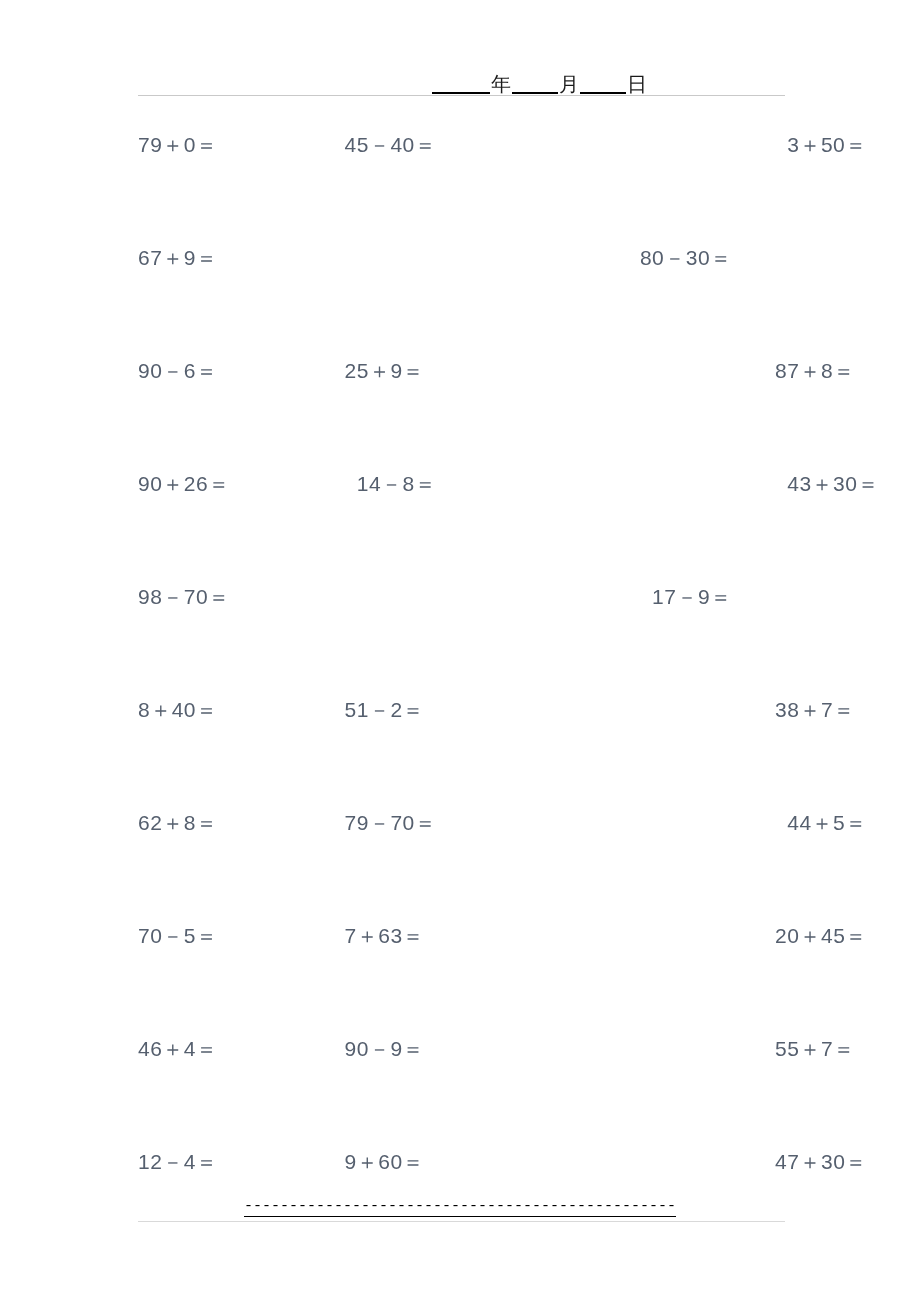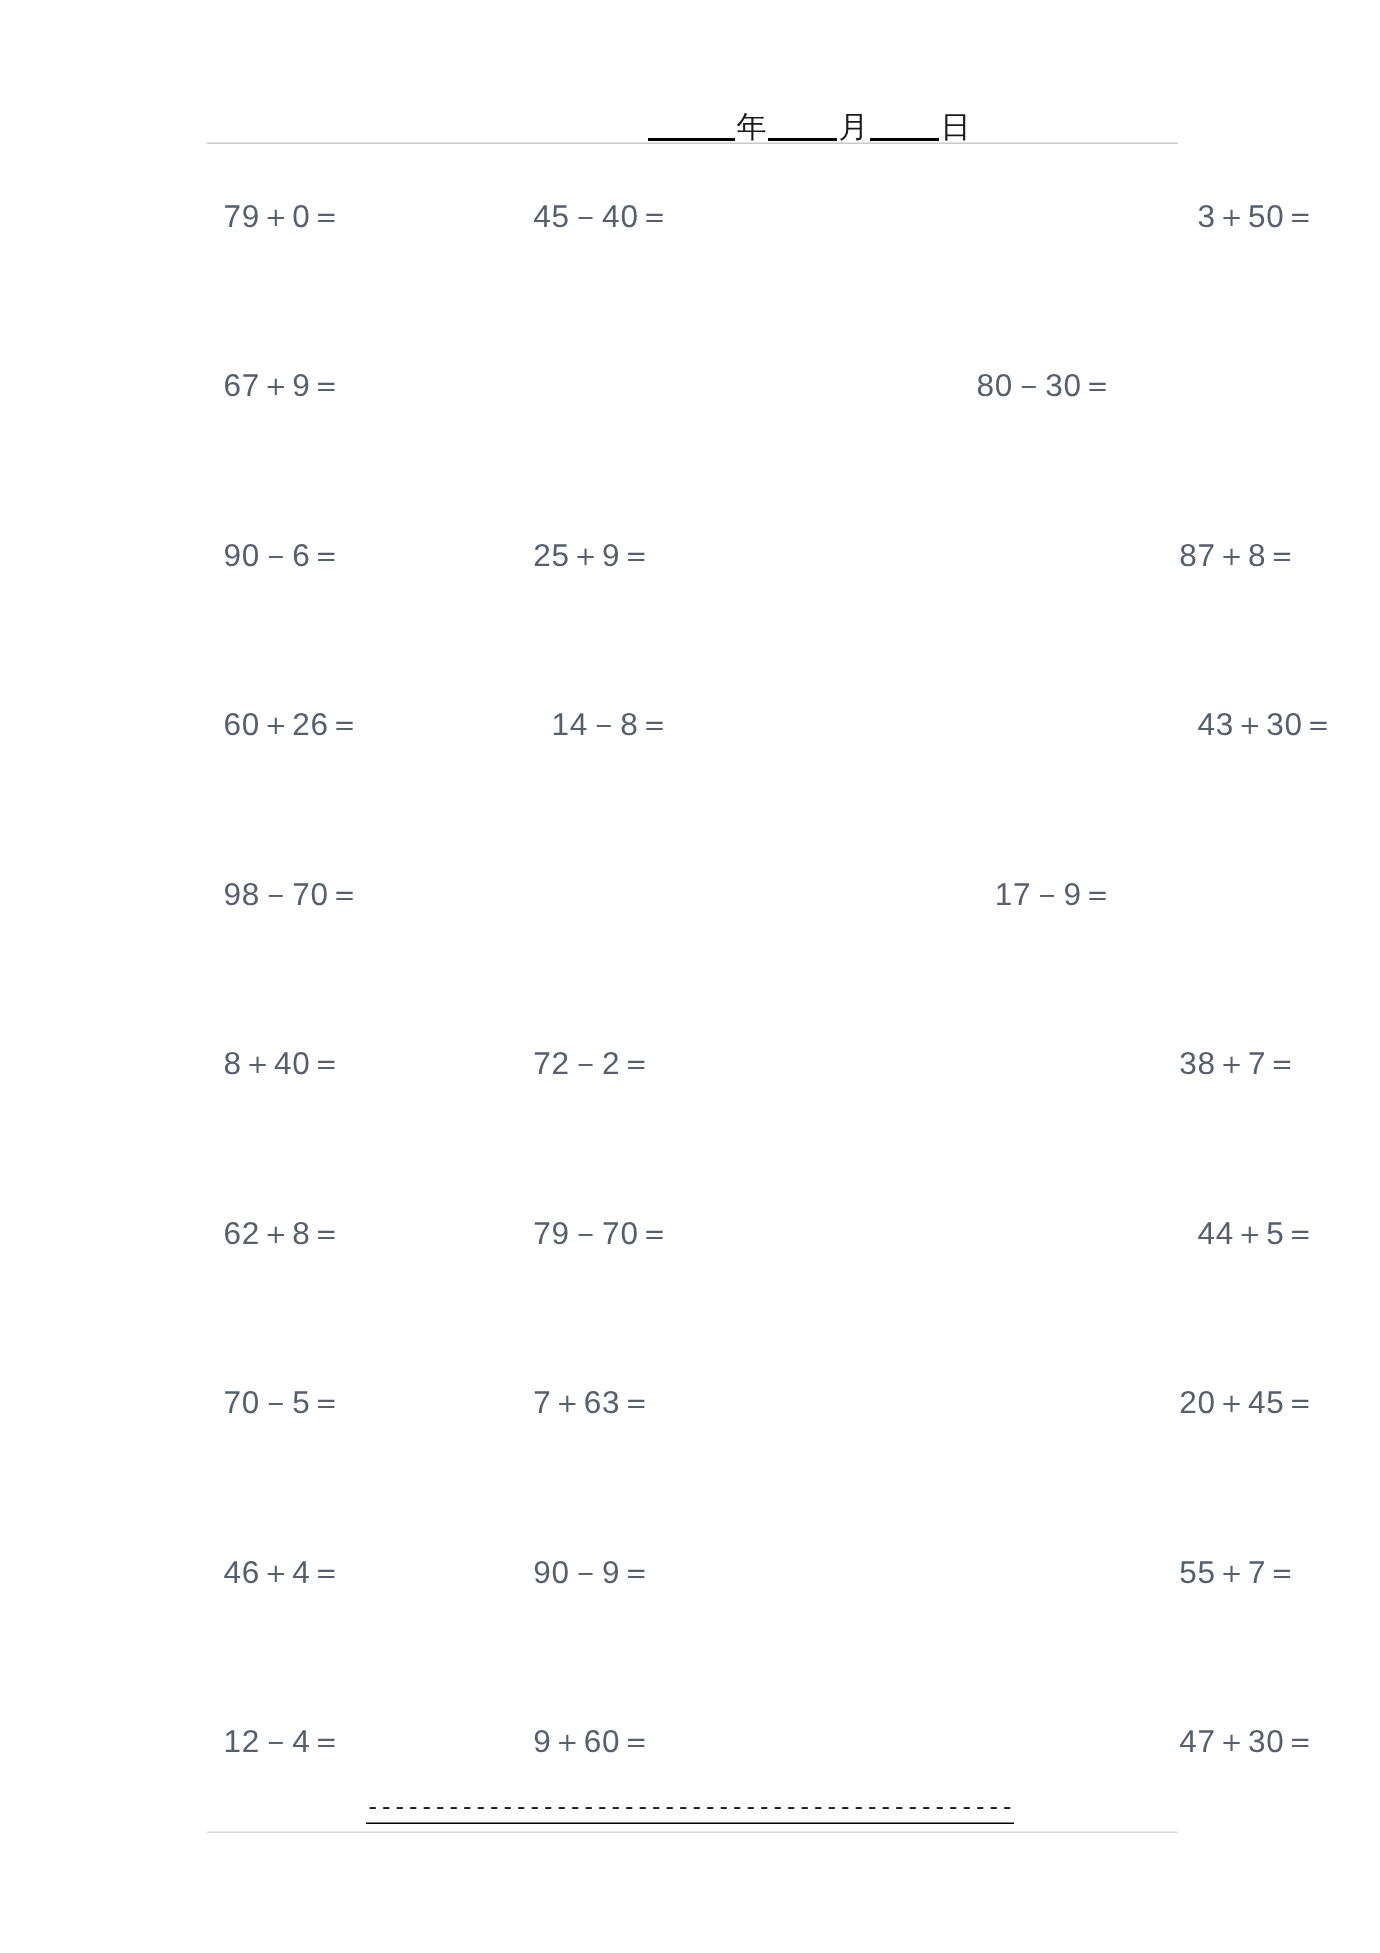--- a/index.html
+++ b/index.html
@@ -62,21 +62,21 @@
     left: 138px;
     top: 95px;
     width: 647px;
     height: 0;
     border-top: 1px solid #c9c9c9;
   }
 
   
   .grid {
     position: absolute;
-    left: 129px;
+    left: 118px;
     top: 131px;
     width: 700px;
   }
   .row {
     display: flex;
     height: 113px;
     align-items: flex-start;
   }
   .cell {
     width: 233.33px;
@@ -146,31 +146,31 @@
     <div class="row">
       <div class="cell c1">67＋9＝</div>
       <div class="cell c2">80－30＝</div>
     </div>
     <div class="row">
       <div class="cell c1">90－6＝</div>
       <div class="cell c2">25＋9＝</div>
       <div class="cell c3">87＋8＝</div>
     </div>
     <div class="row">
-      <div class="cell c1">60＋26＝</div>
+      <div class="cell c1">90＋26＝</div>
       <div class="cell c2">14－8＝</div>
       <div class="cell c3">43＋30＝</div>
     </div>
     <div class="row">
       <div class="cell c1">98－70＝</div>
       <div class="cell c2">17－9＝</div>
     </div>
     <div class="row">
       <div class="cell c1">8＋40＝</div>
-      <div class="cell c2">72－2＝</div>
+      <div class="cell c2">51－2＝</div>
       <div class="cell c3">38＋7＝</div>
     </div>
     <div class="row">
       <div class="cell c1">62＋8＝</div>
       <div class="cell c2">79－70＝</div>
       <div class="cell c3">44＋5＝</div>
     </div>
     <div class="row">
       <div class="cell c1">70－5＝</div>
       <div class="cell c2">7＋63＝</div>

